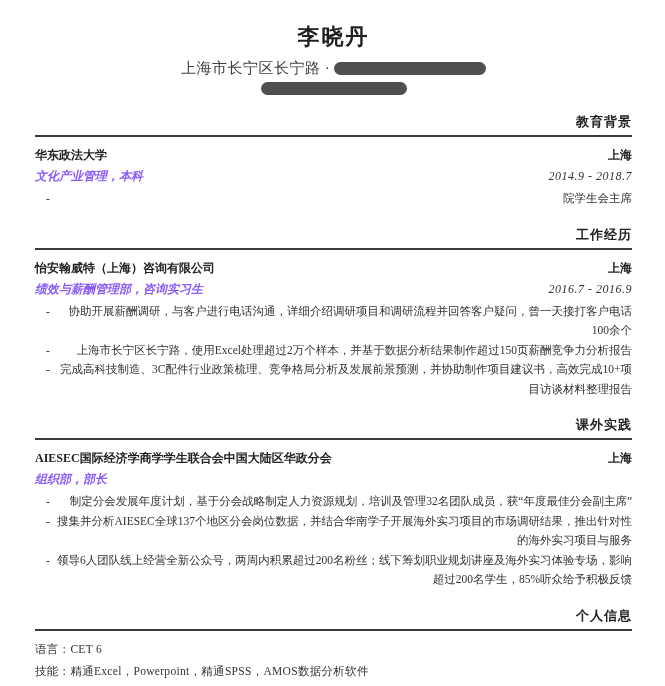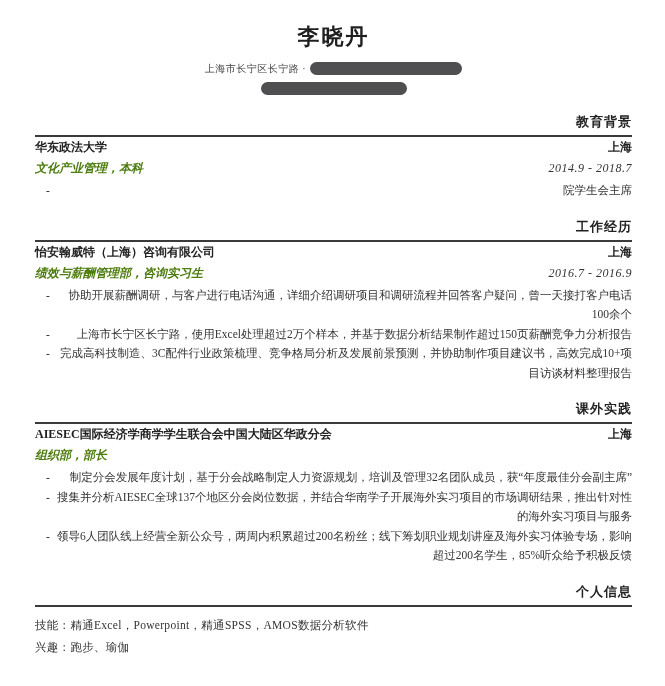--- a/index.html
+++ b/index.html
@@ -10,44 +10,44 @@
   }
   .page { width: 665px; height: 686px; padding: 22px 33px 0 35px; }
 
   
   .name {
     text-align: center; font-size: 22px; font-weight: bold; color: #1f1f1f;
     letter-spacing: 2px;
   }
   .contact-line {
     display: flex; align-items: center; justify-content: center;
-    font-size: 10px; color: #3f3f3f; margin-top: 9px; height: 15px; font-family: Liberation Serif, serif;
+    font-size: 15px; color: #3f3f3f; margin-top: 9px; height: 15px; font-family: Liberation Serif, serif;
   }
   .contact-line.second { margin-top: 5px; }
   .addr-text { margin-right: 4px; letter-spacing: 0.5px; }
   .redact-pill {
     display: inline-block; background: #4f4f51; border-radius: 7px; height: 13px;
   }
   .pill-phone { width: 152px; }
   .pill-email { width: 146px; }
 
   
   h2.sec-title {
     font-size: 13px; font-weight: bold; color: #222222;
     border-bottom: 2px solid #3a3a3a; padding-bottom: 4px; padding-left: 2px;
     margin-top: 17px; letter-spacing: 1px; text-align: right;
   }
-  .entry { }
+  .entry { margin-top: 8px; }
   .entry-row {
     display: flex; justify-content: space-between; align-items: baseline;
     font-size: 12px; line-height: 21px;
   }
   .org { font-weight: bold; color: #222222; }
   .loc { font-weight: bold; color: #222222; }
-  .role { font-weight: bold; font-style: italic; color: #4d7c0f; }
+  .role { font-weight: bold; font-style: italic; color: #8b5cf6; }
   .dates { font-style: italic; color: #333333; letter-spacing: 0.5px; text-align: right; }
 
   ul.bullets { list-style: none; margin-top: 2px; }
   ul.bullets li {
     position: relative; padding-left: 22px; font-size: 11.5px; line-height: 19.5px;
     color: #333333;
     text-align: right;
   }
   ul.bullets li::before {
     content: "-"; position: absolute; left: 11px; color: #333333;
@@ -125,19 +125,20 @@
         <li>制定分会发展年度计划，基于分会战略制定人力资源规划，培训及管理32名团队成员，获“年度最佳分会副主席”</li>
         <li>搜集并分析AIESEC全球137个地区分会岗位数据，并结合华南学子开展海外实习项目的市场调研结果，推出针对性的海外实习项目与服务</li>
         <li>领导6人团队线上经营全新公众号，两周内积累超过200名粉丝；线下筹划职业规划讲座及海外实习体验专场，影响超过200名学生，85%听众给予积极反馈</li>
       </ul>
     </div>
   </section>
 
   <section>
     <h2 class="sec-title">个人信息</h2>
     <div class="info-list">
+      <p>语言：CET 6</p>
       <p>技能：精通Excel，Powerpoint，精通SPSS，AMOS数据分析软件</p>
       <p>兴趣：跑步、瑜伽</p>
 
     </div>
   </section>
 
 </div>
 
 </body></html>

